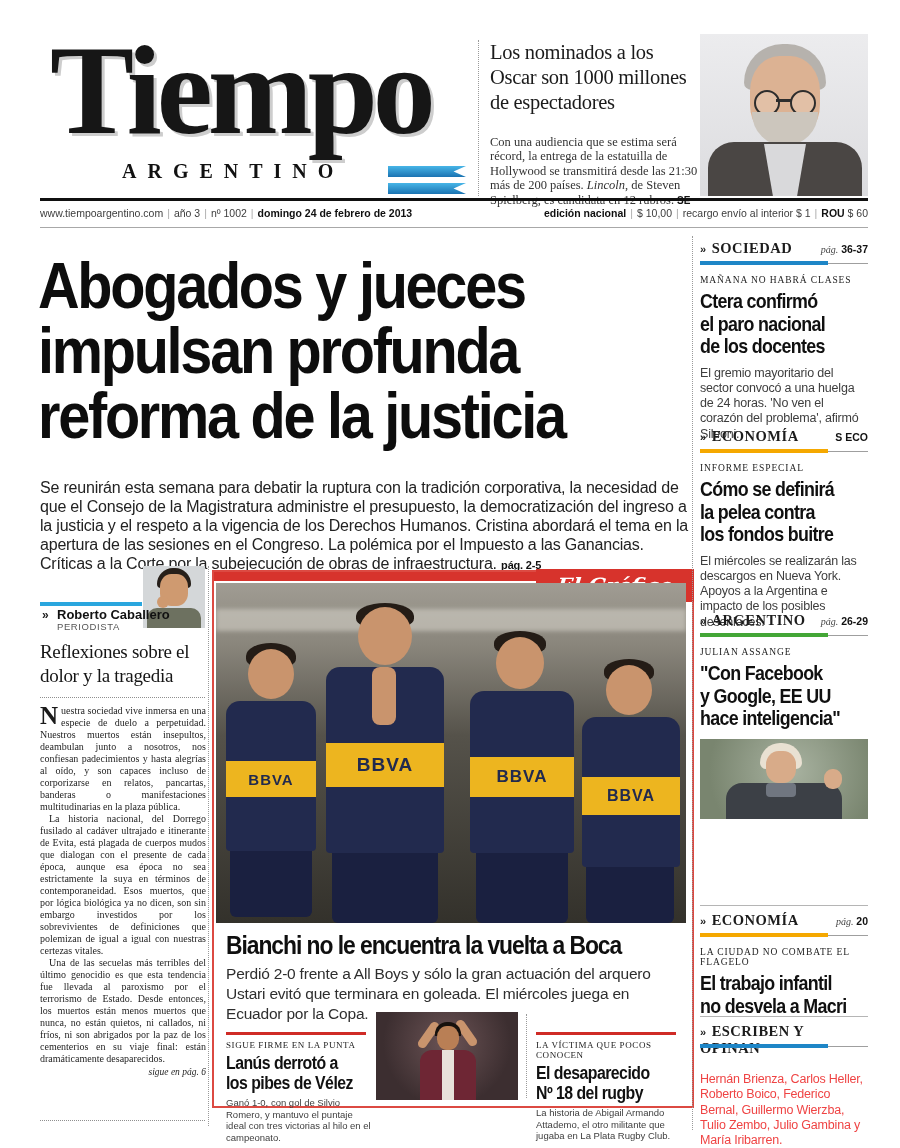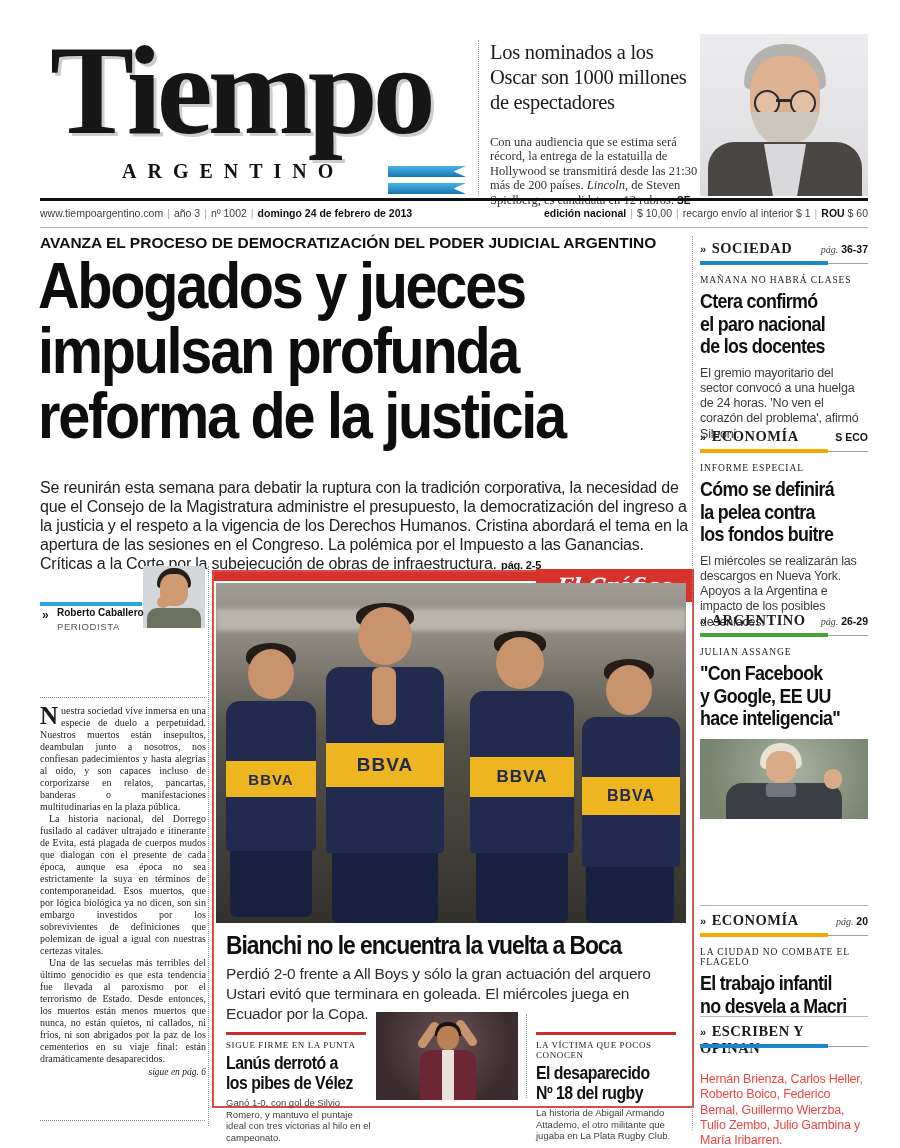--- a/index.html
+++ b/index.html
@@ -77,21 +77,21 @@
   .lead-pageref { font-weight:700; font-size:11px; color:#111; }
 
   
   .op-photo { left:143px; top:566px; width:62px; height:62px; background:#d4d7d9; }
   .cb-hair { position:absolute; left:14px; top:2px; width:34px; height:20px; background:#261f19; border-radius:16px 16px 4px 4px; }
   .cb-face { position:absolute; left:17px; top:8px; width:28px; height:32px; background:#cf9a70; border-radius:40%; }
   .cb-hand { position:absolute; left:14px; top:30px; width:12px; height:12px; background:#cf9a70; border-radius:50%; }
   .cb-shirt { position:absolute; left:4px; top:42px; width:54px; height:20px; background:#6d7160; border-radius:10px 10px 0 0; }
   .op-bar { left:40px; top:602px; width:102px; height:4px; background:#2aa6de; }
   .op-marker { left:42px; top:608px; font-size:12px; font-weight:700; color:#222; }
-  .op-author { left:57px; top:607px; font-size:10px; font-weight:700; color:#111; }
+  .op-author { left:57px; top:607px; font-size:13px; font-weight:700; color:#111; }
   .op-role { left:57px; top:621px; font-size:9.5px; letter-spacing:0.6px; color:#555; }
   .op-headline { left:40px; top:640px; width:168px; font-family:"Liberation Serif", serif; font-size:19px; line-height:24px; letter-spacing:-0.3px; color:#151515; white-space:pre-line; }
   .op-dot-top { left:40px; top:697px; width:165px; }
   .op-body { left:40px; top:705px; width:166px; font-family:"Liberation Serif", serif; font-size:10px; line-height:12px; color:#1e1e1e; text-align:justify; }
   .op-body p { margin:0; }
   .op-body p + p { text-indent:9px; }
   .dropcap { float:left; font-family:"Liberation Serif", serif; font-weight:700; font-size:25px; line-height:21px; padding-right:3px; color:#1a1a1a; }
   .op-continuation { text-align:right; font-style:italic; font-size:9.5px; margin-top:1px; }
   .op-dot-bottom { left:40px; top:1120px; width:165px; }
   .op-divider { left:208px; top:566px; height:560px; }
@@ -201,36 +201,37 @@
   <div class="abs dateline">
     <span>
       <span>www.tiempoargentino.com</span><span class="dl-sep">|</span><span>año 3</span><span class="dl-sep">|</span><span>nº 1002</span><span class="dl-sep">|</span><b>domingo 24 de febrero de 2013</b>
     </span>
     <span>
       <b>edición nacional</b><span class="dl-sep">|</span><span>$ 10,00</span><span class="dl-sep">|</span><span>recargo envío al interior $ 1</span><span class="dl-sep">|</span><b>ROU</b>&nbsp;<span>$ 60</span>
     </span>
   </div>
   <div class="abs rule-thin"></div>
 
-  <div class="abs lead-kicker">AVANZA EL PROCESO DE DEMOCRATIZACIÓN DEL PODER JUDICIAL ARGENTINO</div>
   <div class="abs lead-headline">Abogados y jueces
 impulsan profunda
 reforma de la justicia</div>
   <p class="abs lead-standfirst"><span>Se reunirán esta semana para debatir la ruptura con la tradición corporativa, la necesidad de que el Consejo de la Magistratura administre el presupuesto, la democratización del ingreso a la justicia y el respeto a la vigencia de los Derechos Humanos. Cristina abordará el tema en la apertura de las sesiones en el Congreso. La polémica por el Impuesto a las Ganancias. Críticas a la Corte por la subejecución de obras de infraestructura. </span><span class="lead-pageref">pág. 2-5</span></p>
 
   <div class="abs photo op-photo">
     <div class="cb-hair"></div>
     <div class="cb-face"></div>
     <div class="cb-hand"></div>
     <div class="cb-shirt"></div>
   </div>
   <div class="abs op-bar"></div>
   <div class="abs op-marker">»</div>
   <div class="abs op-author">Roberto Caballero</div>
   <div class="abs op-role">PERIODISTA</div>
+  <div class="abs op-headline">Reflexiones sobre el
+dolor y la tragedia</div>
   <div class="abs dotted-h op-dot-top"></div>
   <div class="abs op-body">
     <p><span class="dropcap">N</span><span>uestra sociedad vive inmersa en una especie de duelo a perpetuidad. Nuestros muertos están insepultos, deambulan junto a nosotros, nos confiesan padecimientos y hasta alegrías al oído, y son capaces incluso de corporizarse en relatos, pancartas, banderas o manifestaciones multitudinarias en la plaza pública.</span></p>
     <p>La historia nacional, del Dorrego fusilado al cadáver ultrajado e itinerante de Evita, está plagada de cuerpos mudos que dialogan con el presente de cada época, aunque esa época no sea estrictamente la suya en términos de contemporaneidad. Esos muertos, que por lógica biológica ya no dicen, son sin embargo investidos por los sobrevivientes de definiciones que polemizan de igual a igual con nuestras certezas vitales.</p>
     <p>Una de las secuelas más terribles del último genocidio es que esta tendencia fue llevada al paroxismo por el terrorismo de Estado. Desde entonces, los muertos están menos muertos que nunca, no están quietos, ni callados, ni fríos, ni son abrigados por la paz de los cementerios en su viaje final: están dramáticamente desaparecidos.</p>
     <div class="op-continuation serif">sigue en pág. 6</div>
   </div>
   <div class="abs dotted-h op-dot-bottom"></div>
   <div class="abs dotted-v op-divider"></div>
 

